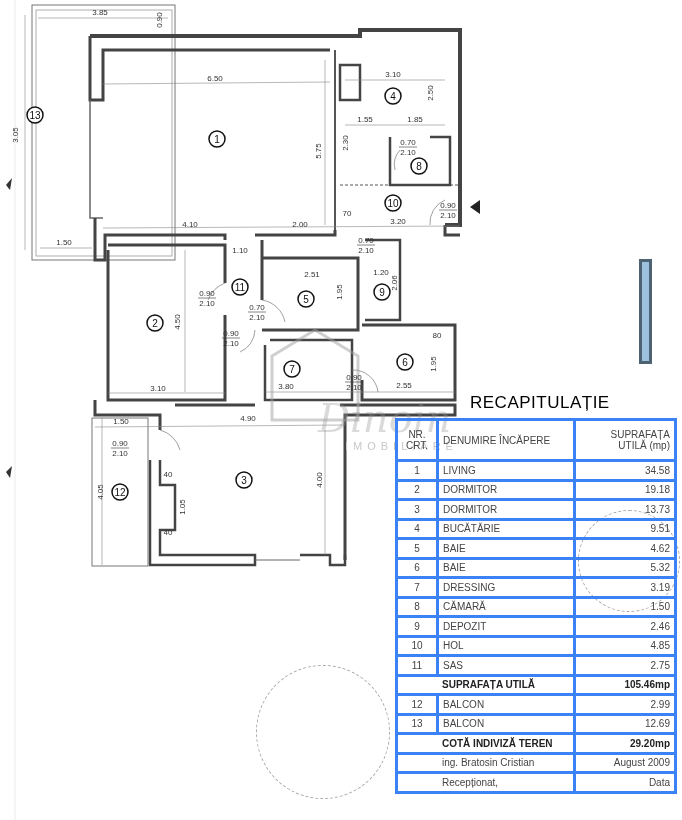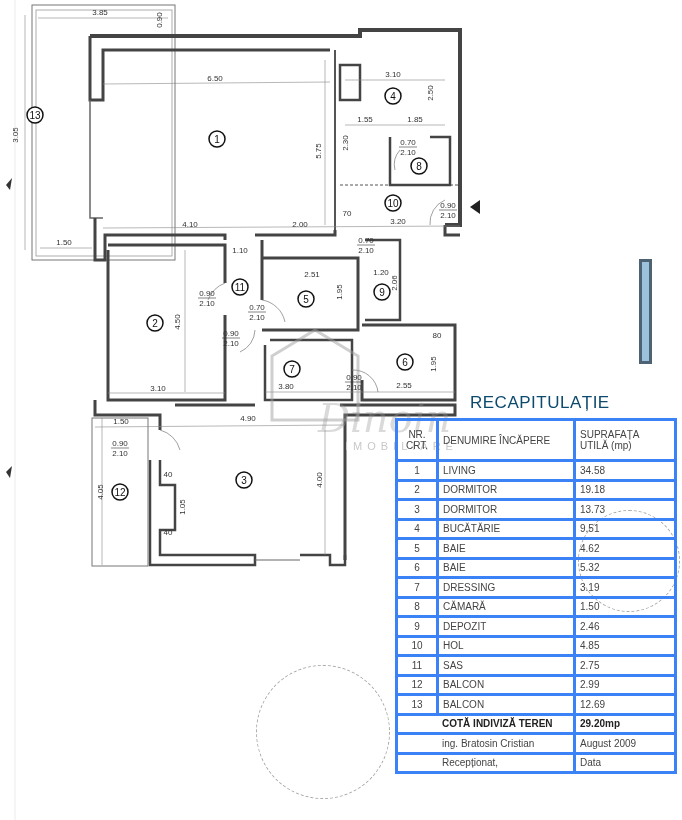--- a/index.html
+++ b/index.html
@@ -1,24 +1,24 @@
 <!DOCTYPE html>
 <html><head>
 <meta charset="utf-8">
 <style>
   html,body{margin:0;padding:0;background:#fff;}
   body{width:682px;height:820px;position:relative;overflow:hidden;font-family:"Liberation Sans",sans-serif;color:#222;}
   .plan{position:absolute;left:0;top:0;width:682px;height:820px;}
   .dim{font-family:"Liberation Sans",sans-serif;font-size:8px;fill:#333;}
   .room-num{font-family:"Liberation Sans",sans-serif;font-size:10px;fill:#111;}
-  .title{position:absolute;left:470px;top:393px;font-size:17px;letter-spacing:0.5px;color:#0c4a6e;}
+  .title{position:absolute;left:470px;top:393px;font-size:17px;letter-spacing:0.5px;color:#000000;}
   table.recap{position:absolute;left:395px;top:418px;width:282px;border-collapse:collapse;font-size:10px;color:#444;}
   table.recap td{border:3px solid #3b82f6;height:16.5px;padding:0 4px;}
   table.recap td.nr{width:30px;text-align:center;}
-  table.recap td.val{width:90px;text-align:left;}
+  table.recap td.val{width:90px;text-align:right;}
   table.recap tr.head td{height:38px;font-size:10px;}
   table.recap tr.sum td{font-weight:bold;color:#222;}
   table.recap tr.foot td{font-weight:normal;}
   .marker{position:absolute;left:639px;top:259px;width:13px;height:105px;background:#9cc2de;border:3px solid #4d6272;box-sizing:border-box;}
   .watermark{position:absolute;left:300px;top:370px;font-size:11px;letter-spacing:5px;color:#c8c8c8;}
   .wm-script{position:absolute;left:320px;top:380px;font-family:"DejaVu Serif",serif;font-style:italic;font-size:40px;color:rgba(150,150,150,0.35);text-align:right;}
   .stamp{position:absolute;border:1.5px dashed #aaa;border-radius:50%;}
 </style>
 </head>
 <body>
@@ -294,20 +294,24 @@
       <tr>
         <td class="nr">10</td>
         <td>HOL</td>
         <td class="val">4.85</td>
       </tr>
       <tr>
         <td class="nr">11</td>
         <td>SAS</td>
         <td class="val">2.75</td>
       </tr>
+      <tr class="sum">
+        <td colspan="2" style="text-align: left; padding-left: 44px;">SUPRAFAȚA UTILĂ</td>
+        <td class="val">105.46mp</td>
+      </tr>
       <tr>
         <td class="nr">12</td>
         <td>BALCON</td>
         <td class="val">2.99</td>
       </tr>
       <tr>
         <td class="nr">13</td>
         <td>BALCON</td>
         <td class="val">12.69</td>
       </tr>

